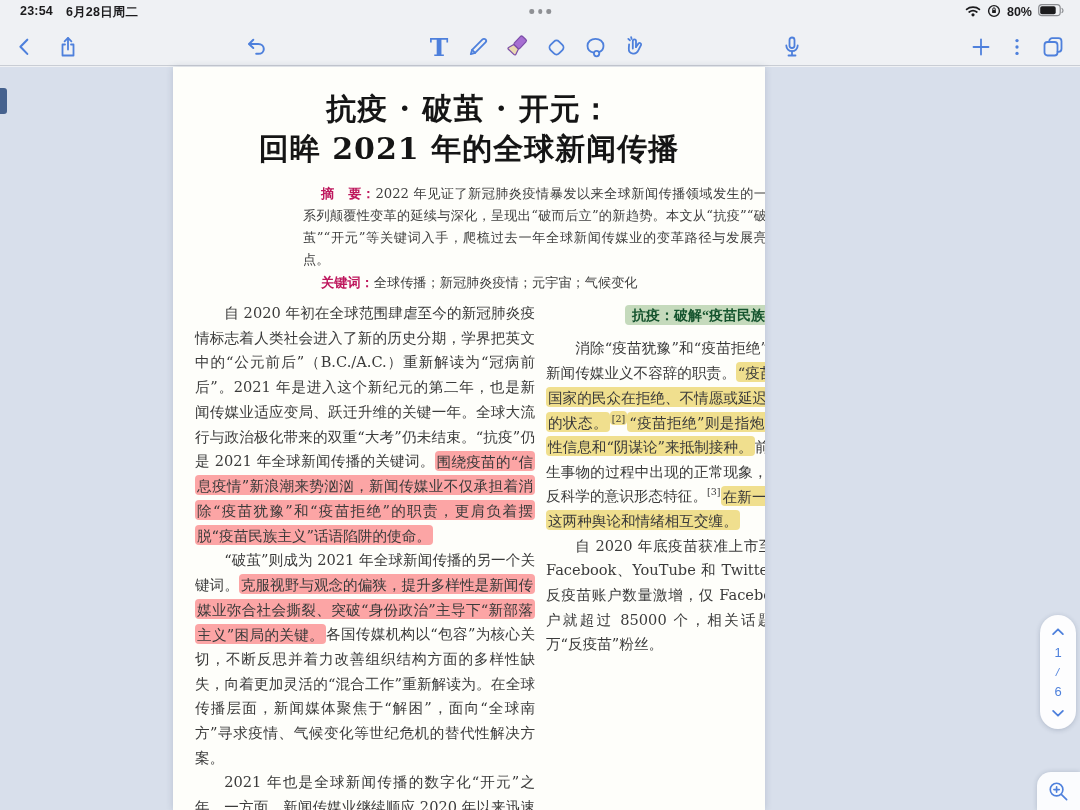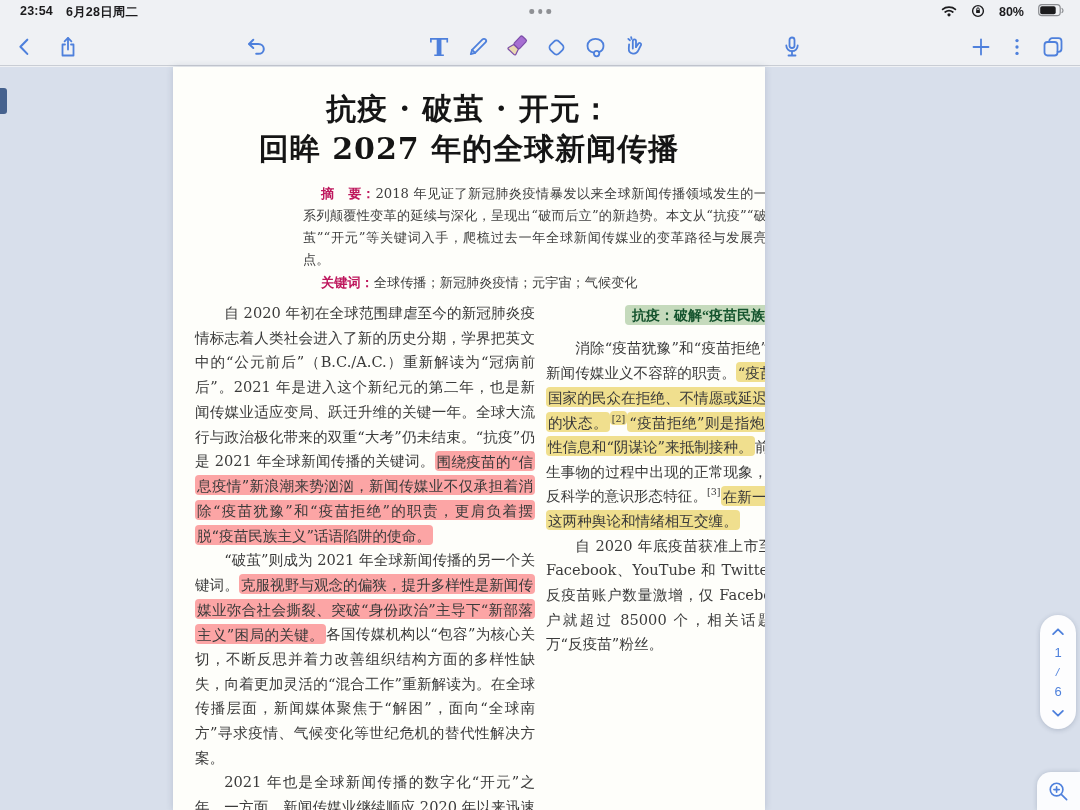--- a/index.html
+++ b/index.html
@@ -5,21 +5,21 @@
   * { margin:0; padding:0; box-sizing:border-box; }
   html,body { width:1080px; height:810px; overflow:hidden; }
   body { font-family:"Liberation Sans", sans-serif; background:#eff1f4; }
   .screen { position:relative; width:1080px; height:810px; background:#eff1f4; overflow:hidden; }
 
   
   .statusbar { position:absolute; top:0; left:0; right:0; height:24px; display:flex; align-items:center; justify-content:space-between; padding:0 16px 0 20px; }
   .sb-left { display:flex; gap:13px; font-size:12.5px; font-weight:bold; color:#1b1b1d; letter-spacing:.2px; }
   .sb-center { position:absolute; left:50%; top:9px; transform:translateX(-50%); display:flex; gap:4px; }
   .sb-center i { width:4.5px; height:4.5px; border-radius:50%; background:#8e9094; }
-  .sb-right { display:flex; align-items:center; gap:14px; font-size:12.5px; font-weight:bold; color:#1b1b1d; }
+  .sb-right { display:flex; align-items:center; gap:6px; font-size:12.5px; font-weight:bold; color:#1b1b1d; }
 
   
   .toolbar { position:absolute; top:24px; left:0; right:0; height:42px; border-bottom:1px solid #c9cdd4; background:#eff1f4; }
   .tbtn { position:absolute; top:6px; width:34px; height:34px; display:flex; align-items:center; justify-content:center; border:none; background:transparent; cursor:pointer; }
   .tbtn svg { display:block; }
   .ticon { stroke:#4e80dc; fill:none; stroke-width:1.8; stroke-linecap:round; stroke-linejoin:round; }
   .t-letter { font-family:"DejaVu Serif","Liberation Serif",serif; font-size:25px; font-weight:bold; color:#4e80dc; line-height:1; }
 
   
   .content { position:absolute; top:67px; left:0; right:0; bottom:0; background:#d8dfeb; }
@@ -179,25 +179,25 @@
         </svg>
     </button>
   </div>
 
   <div class="content">
     <div class="page-tab"></div>
 
     <div class="page">
       <div class="doc-title">
         <div>抗疫 · 破茧 · 开元：</div>
-        <div>回眸 2027 年的全球新闻传播</div>
+        <div>回眸 2021 年的全球新闻传播</div>
       </div>
 
       <div class="abstract">
-        <p class="abs-p"><span class="abs-label">摘　要：</span><span>2018 年见证了新冠肺炎疫情暴发以来全球新闻传播领域发生的一系列颠覆性变革的延续与深化，呈现出“破而后立”的新趋势。本文从“抗疫”“破茧”“开元”等关键词入手，爬梳过去一年全球新闻传媒业的变革路径与发展亮点。</span></p>
+        <p class="abs-p"><span class="abs-label">摘　要：</span><span>2022 年见证了新冠肺炎疫情暴发以来全球新闻传播领域发生的一系列颠覆性变革的延续与深化，呈现出“破而后立”的新趋势。本文从“抗疫”“破茧”“开元”等关键词入手，爬梳过去一年全球新闻传媒业的变革路径与发展亮点。</span></p>
         <p class="kw-p"><span class="kw-label">关键词：</span><span>全球传播；新冠肺炎疫情；元宇宙；气候变化</span></p>
       </div>
 
       <div class="col col-left">
           <p class="para"><span>自 2020 年初在全球范围肆虐至今的新冠肺炎疫情标志着人类社会进入了新的历史分期，学界把英文中的“公元前后”（B.C./A.C.）重新解读为“冠病前后”。2021 年是进入这个新纪元的第二年，也是新闻传媒业适应变局、跃迁升维的关键一年。全球大流行与政治极化带来的双重“大考”仍未结束。“抗疫”仍是 2021 年全球新闻传播的关键词。</span><span class="hl hl-purple">围绕疫苗的“信息疫情”新浪潮来势汹汹，新闻传媒业不仅承担着消除“疫苗犹豫”和“疫苗拒绝”的职责，更肩负着摆脱“疫苗民族主义”话语陷阱的使命。</span></p>
           <p class="para"><span>“破茧”则成为 2021 年全球新闻传播的另一个关键词。</span><span class="hl hl-purple">克服视野与观念的偏狭，提升多样性是新闻传媒业弥合社会撕裂、突破“身份政治”主导下“新部落主义”困局的关键。</span><span>各国传媒机构以“包容”为核心关切，不断反思并着力改善组织结构方面的多样性缺失，向着更加灵活的“混合工作”重新解读为。在全球传播层面，新闻媒体聚焦于“解困”，面向“全球南方”寻求疫情、气候变化等世纪危机的替代性解决方案。</span></p>
           <p class="para"><span>2021 年也是全球新闻传播的数字化“开元”之年。一方面，新闻传媒业继续顺应 2020 年以来迅速发展的数字技术基础设施化的趋势，深耕智能传播样态的可持续创新发展。纸媒持续萎缩，</span></p>
         </div>
       <div class="col col-right">
           <div class="col-heading"><span class="hl hl-green">抗疫：破解“疫苗民族主义”</span></div>

